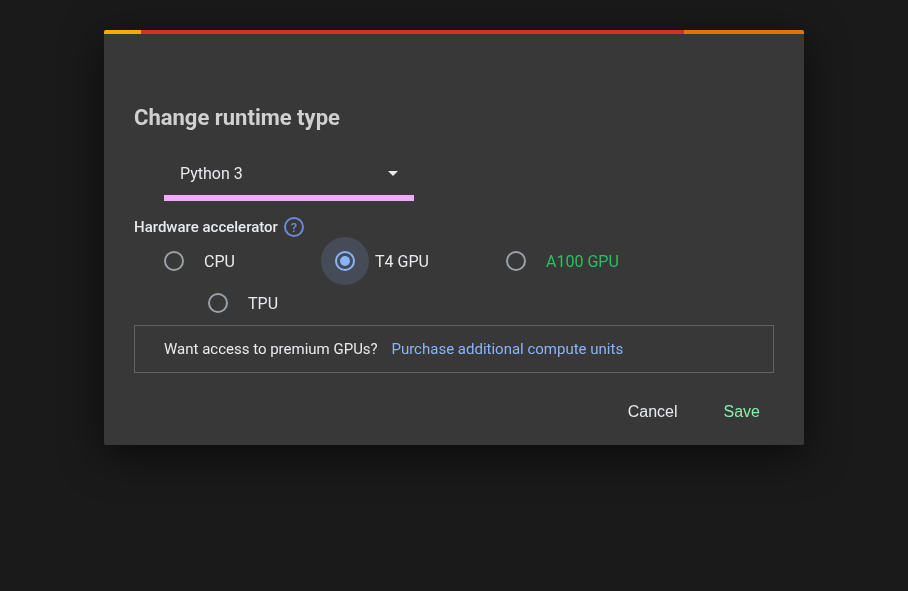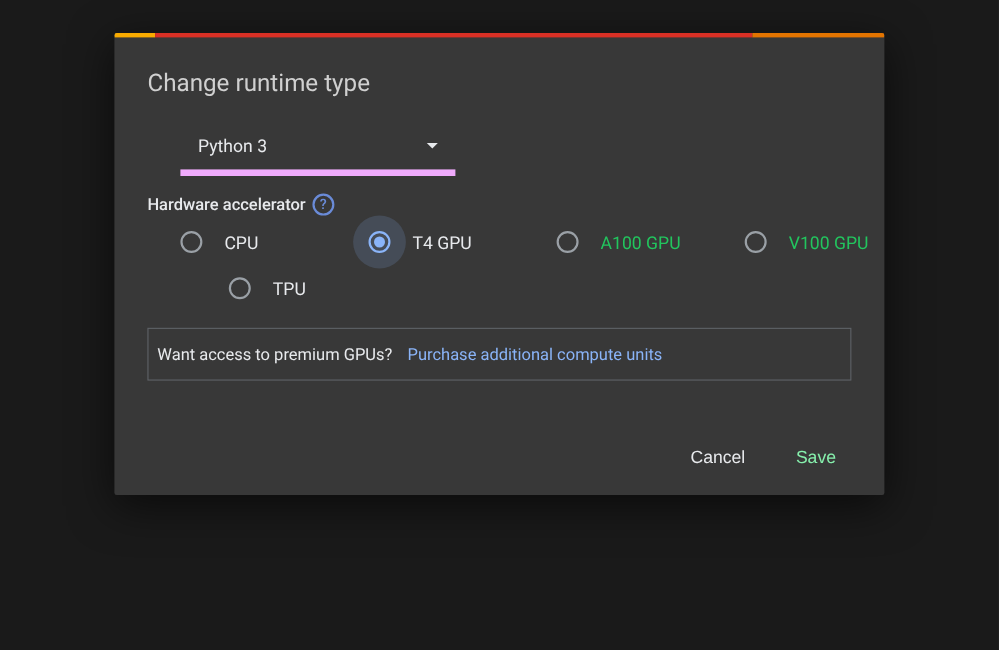--- a/index.html
+++ b/index.html
@@ -28,23 +28,24 @@
     .bar-seg { height: 100%; }
     .bar-yellow { background: #f9ab00; flex: 0 0 37px; }
     .bar-red { background: #d93025; flex: 1; }
     .bar-orange { background: #e37400; flex: 0 0 120px; }
     .content {
       padding: 30px 30px 18px 30px;
       color: #e8eaed;
     }
     .title {
       font-size: 22px;
-      font-weight: 400;
+      font-weight: 700;
       color: #d0d0d0;
       margin-bottom: 22px;
+      margin-top: 41px;
     }
     .section-label {
       font-size: 15px;
       font-weight: 500;
       color: #e8eaed;
       margin-bottom: 14px;
       display: flex;
       align-items: center;
       gap: 6px;
     }
@@ -76,21 +77,21 @@
       display: inline-flex;
       align-items: center;
       justify-content: center;
       color: #6a8bd8;
       font-size: 13px;
       font-weight: 500;
       cursor: pointer;
     }
     .radio-grid {
       margin-left: 30px;
-      margin-bottom: 26px;
+      margin-bottom: 12px;
     }
     .radio-row {
       display: flex;
       gap: 56px;
       margin-bottom: 22px;
     }
     .radio-row:last-child { margin-bottom: 0; padding-left: 44px; }
     .radio-option {
       display: flex;
       align-items: center;
@@ -124,24 +125,24 @@
       border-radius: 50%;
       background: rgba(138,180,248,0.16);
     }
     .radio-label {
       font-size: 16px;
       color: #e8eaed;
     }
     .radio-option.disabled .radio-label { color: #22c55e; }
     .upsell {
       border: 1px solid #5f6368;
-      padding: 14px 8px;
+      padding: 14px 29px;
       font-size: 15px;
       color: #e8eaed;
-      margin-bottom: 56px;
+      margin-bottom: 24px;
     }
     .upsell-link {
       color: #8ab4f8;
       cursor: pointer;
       margin-left: 10px;
     }
     .actions {
       display: flex;
       justify-content: flex-end;
       gap: 38px;
@@ -189,24 +190,20 @@
         </label>
         <label class="radio-option selected">
           <span class="radio-ripple"></span>
           <span class="radio-circle"></span>
           <span class="radio-label">T4 GPU</span>
         </label>
         <label class="radio-option disabled">
           <span class="radio-circle"></span>
           <span class="radio-label">A100 GPU</span>
         </label>
-        <label class="radio-option disabled">
-          <span class="radio-circle"></span>
-          <span class="radio-label">V100 GPU</span>
-        </label>
       </div>
       <div class="radio-row">
         <label class="radio-option">
           <span class="radio-circle"></span>
           <span class="radio-label">TPU</span>
         </label>
       </div>
     </div>
 
     <div class="upsell">

